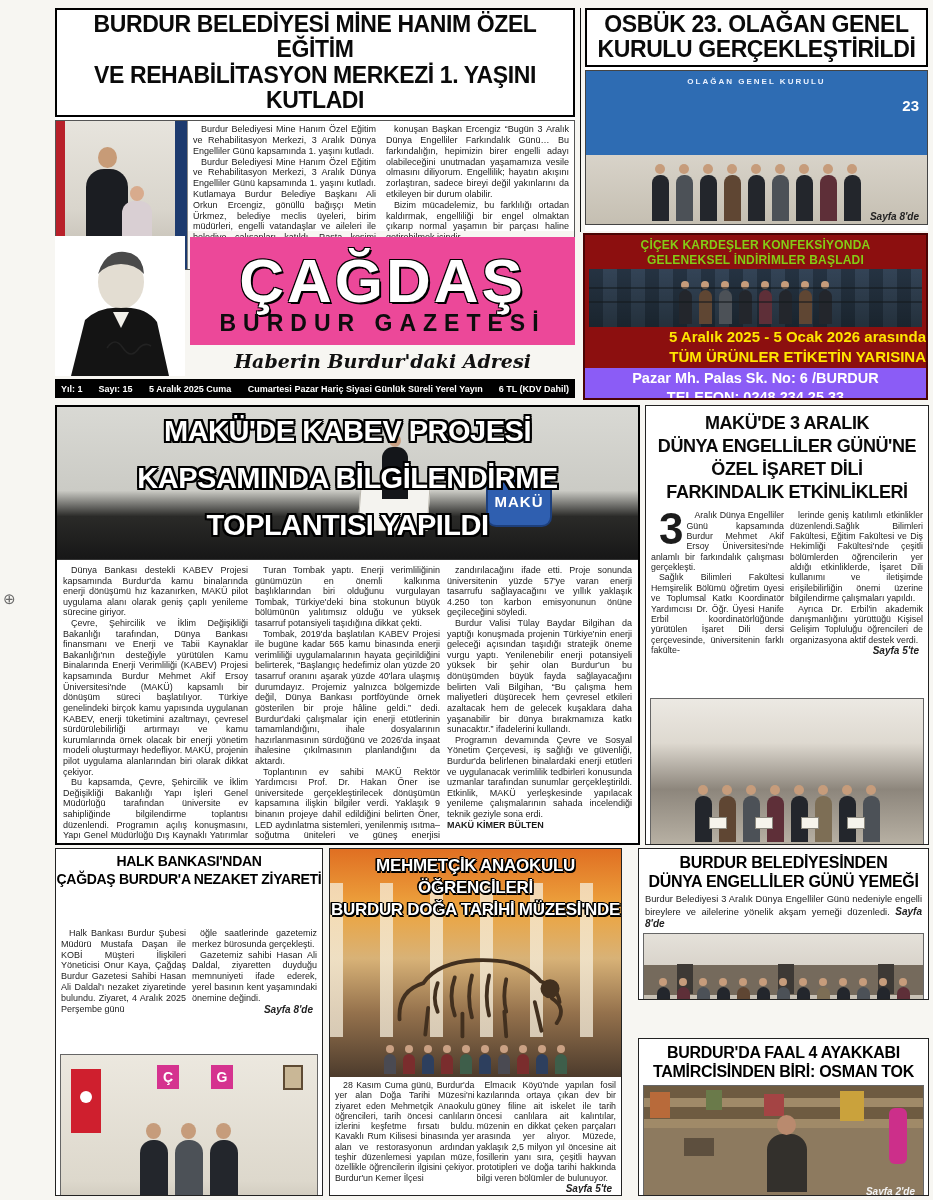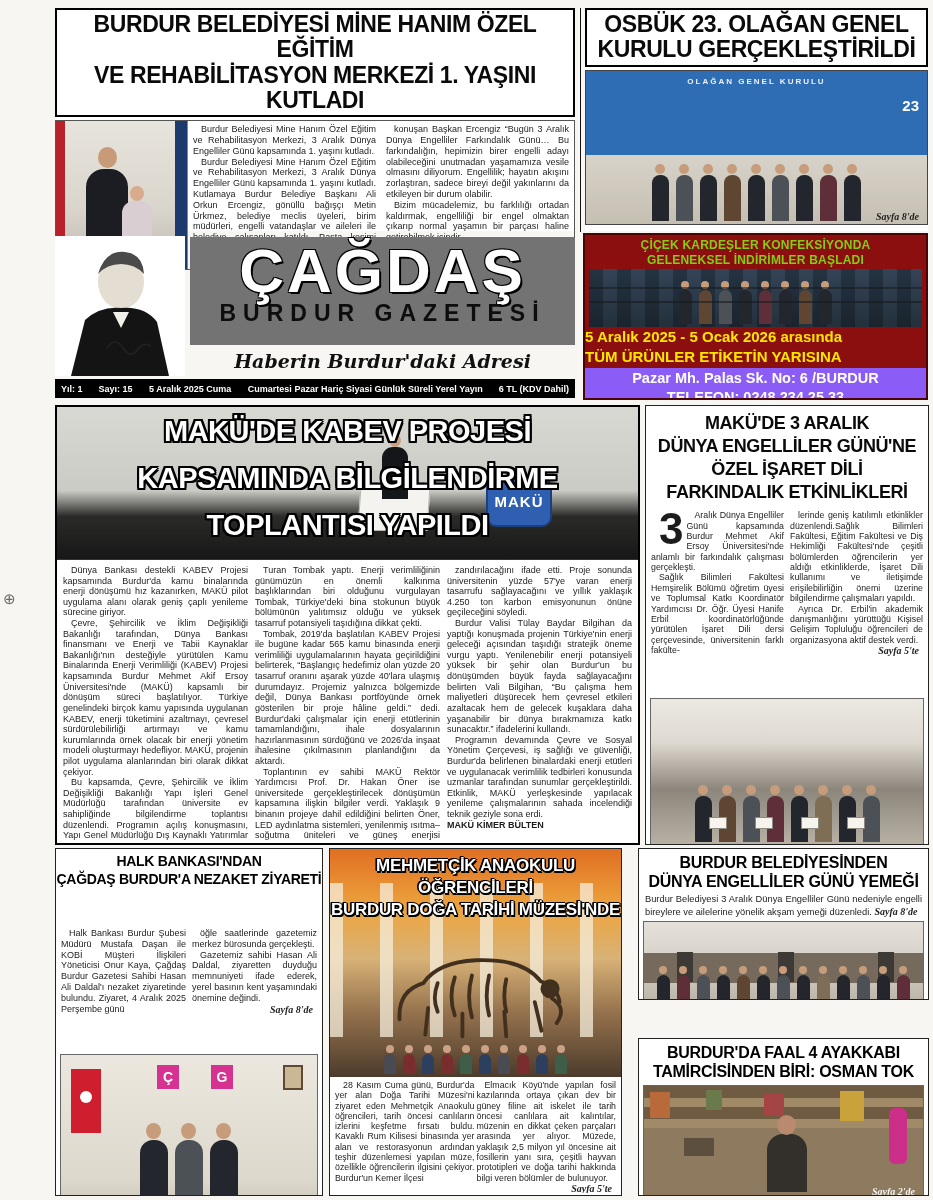--- a/index.html
+++ b/index.html
@@ -7,21 +7,21 @@
   #page { position:relative; width:933px; height:1200px; background:#f7f6f2; margin:0 auto; overflow:hidden; }
   section { position:absolute; background:#fff; }
 
   .regmark { position:absolute; font-size:15px; color:#6a6a6a; }
   .regmark.left { left:3px; top:590px; }
   .regmark.right { left:915px; top:590px; }
 
   .headbox { border:2px solid #000; text-align:center; font-weight:bold; color:#0a0a0a; padding:2px 1px; letter-spacing:-0.4px; }
   .headbox div { line-height:1.1; }
 
-  .pageref { font-family:Liberation Serif, serif; font-style:italic; font-weight:bold; font-size:10px; color:#222; text-align:right; padding-right:4px; }
+  .pageref { font-family:Liberation Sans, sans-serif; font-style:italic; font-weight:bold; font-size:10px; color:#222; text-align:right; padding-right:4px; }
 
   .col p { font-size:9px; line-height:1.2; text-align:justify; color:#1c1c1c; text-indent:8px; }
 
   
   .figrow { position:absolute; left:0; right:0; bottom:3px; display:flex; justify-content:center; align-items:flex-end; gap:7px; }
   .fig { position:relative; width:17px; height:46px; background:#23262c; border-radius:8px 8px 0 0; }
   .fig::before { content:""; position:absolute; top:-11px; left:3px; width:10px; height:10px; border-radius:50%; background:#c69c7b; }
   .fig.gray { background:#4c5157; } .fig.brown { background:#5f4633; } .fig.tan { background:#7d6e55; } .fig.wine { background:#5e2f38; }
   .fig.sm { width:13px; height:34px; } .fig.sm::before { width:8px; height:8px; top:-9px; left:2px; }
   .kid { position:relative; width:12px; height:20px; border-radius:6px 6px 0 0; background:#4a4a52; }
@@ -46,37 +46,37 @@
   #tr .headbox { font-size:23px; }
   .tr-photo { position:relative; margin-top:3px; height:155px; border:1px solid #444; overflow:hidden;
               background:linear-gradient(180deg,#2e6cb3 0%,#2e6cb3 55%,#d8d3c9 55%,#c5bfb2 100%); }
   .tr-banner { position:absolute; top:6px; left:0; right:0; text-align:center; color:#eaf2ff; font-size:8px; font-weight:bold; letter-spacing:2px; }
   .tr-number { position:absolute; top:26px; right:8px; color:#fff; font-weight:bold; font-size:15px; }
   .tr-photo .pageref { position:absolute; right:4px; bottom:2px; }
 
   
   #mast { left:55px; top:233px; width:520px; height:167px; background:transparent; }
   .ata { position:absolute; left:0; top:3px; width:130px; height:140px; background:#fff; }
-  .redbox { position:absolute; left:135px; top:4px; width:385px; height:108px; background:#737373; text-align:center; padding-top:2px; }
+  .redbox { position:absolute; left:135px; top:4px; width:385px; height:108px; background:#ec4899; text-align:center; padding-top:12px; }
   .redbox .big { font-size:62px; font-weight:bold; letter-spacing:3px; color:#fff; line-height:1.02;
                  text-shadow:2px 2px 0 #000,-1px -1px 0 #000,1px -1px 0 #000,-1px 1px 0 #000; }
   .redbox .sub { font-size:23px; font-weight:bold; letter-spacing:7px; color:#0d0d0d; margin-top:-2px; }
   .tagline { position:absolute; left:135px; top:117px; width:385px; text-align:center;
              font-family:"DejaVu Serif", serif; font-style:italic; font-weight:bold; font-size:19px; color:#111; }
   .dateline { position:absolute; left:0; top:146px; width:520px; height:19px; background:#000; color:#fff;
               display:flex; justify-content:space-between; align-items:center; padding:0 6px; font-size:9px; font-weight:bold; }
   .dateline .dlg { display:flex; gap:16px; white-space:nowrap; }
 
   
   #ad { left:583px; top:233px; width:345px; height:167px; background:#8c0f0f; border:2px solid #4a0404; overflow:hidden; }
   .ad-h { text-align:center; color:#84cc16; font-weight:bold; font-size:12px; line-height:1.22; letter-spacing:0.2px; padding-top:3px; }
   .ad-photo { position:relative; margin:2px 4px 0 4px; height:58px; overflow:hidden;
               background:repeating-linear-gradient(90deg,#5a6b7a 0 14px,#7d8fa0 14px 28px),linear-gradient(#69798a,#49565f); background-blend-mode:multiply; }
   .ad-photo::after { content:""; position:absolute; left:0; right:0; top:18px; height:2px; background:rgba(20,25,30,.55); box-shadow:0 14px 0 rgba(20,25,30,.55); }
-  .ad-promo { text-align:left; color:#ffe600; font-weight:bold; font-size:15px; line-height:1.3; }
+  .ad-promo { text-align:right; color:#ffe600; font-weight:bold; font-size:15px; line-height:1.3; }
   .ad-black { background:#8b5cf6; margin-top:2px; padding:1px 0 2px 0; }
   .ad-black div { text-align:center; color:#fff; font-weight:bold; font-size:14.5px; line-height:1.3; }
 
   
   #main { left:55px; top:405px; width:585px; height:440px; border:2px solid #000; overflow:hidden; }
   .main-photo { position:relative; height:152px; overflow:hidden;
                 background:linear-gradient(180deg,#d9d9d4 0%,#cbcbc5 55%,#2a2a28 72%,#171717 100%); }
   .podium { position:absolute; left:52%; bottom:28px; width:70px; height:46px; background:#f4f3ef; border:1px solid #b9b6ad; transform:skewX(-4deg); }
   .speaker { position:absolute; left:56%; bottom:60px; width:26px; height:52px; background:#14161a; border-radius:11px 11px 0 0; }
   .speaker::before { content:""; position:absolute; top:-13px; left:7px; width:12px; height:13px; border-radius:50%; background:#caa184; }

